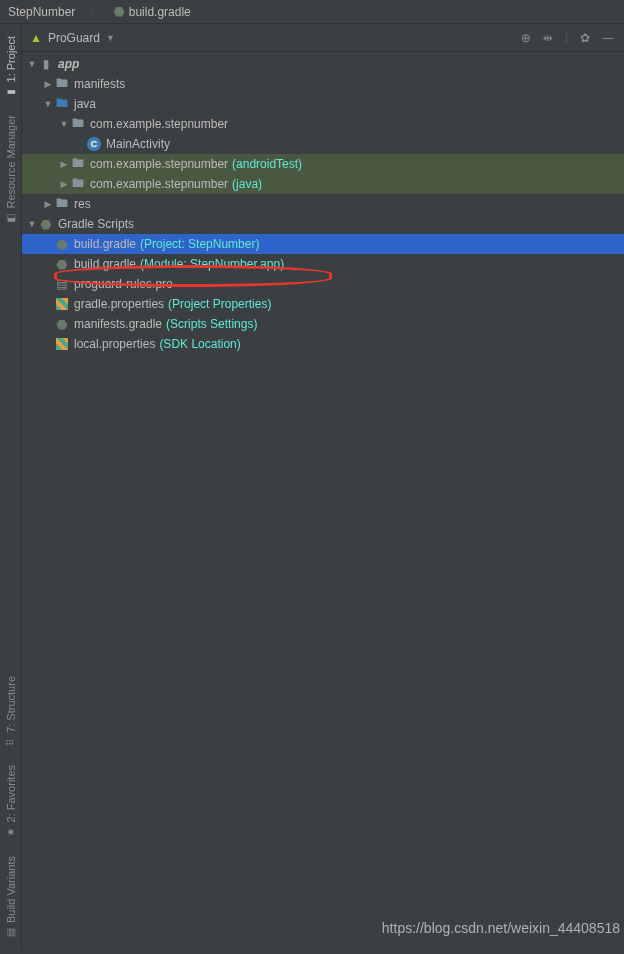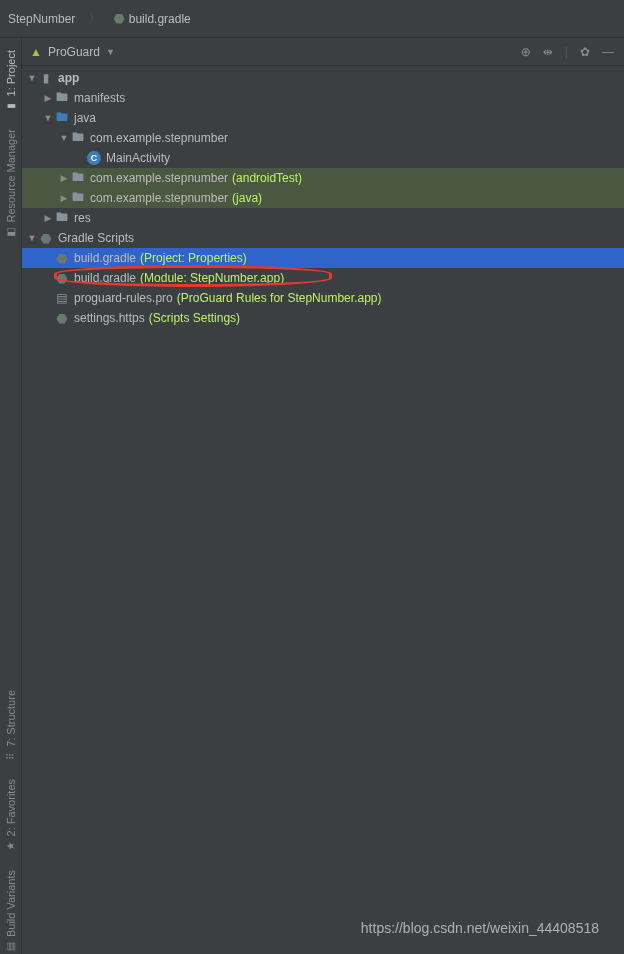--- a/index.html
+++ b/index.html
@@ -1,18 +1,18 @@
 <!DOCTYPE html>
 <html><head>
   <meta charset="utf-8">
   <style>
     * { margin: 0; padding: 0; box-sizing: border-box; font-family: 'Segoe UI', sans-serif; }
     body { width: 624px; height: 954px; background: #3c3f41; color: #bbbbbb; font-size: 12px; overflow: hidden; position: relative; }
     
-    .breadcrumb { height: 38px; background: #3c3f41; border-bottom: 1px solid #323232; display: flex; align-items: center; padding: 0 8px; gap: 13px; }
+    .breadcrumb { height: 24px; background: #3c3f41; border-bottom: 1px solid #323232; display: flex; align-items: center; padding: 0 8px; gap: 13px; }
     .breadcrumb-item { color: #bbbbbb; display: flex; align-items: center; gap: 4px; }
     .breadcrumb-sep { color: #5a5a5a; }
     
     .main-area { display: flex; height: calc(100% - 28px); }
     
     .left-tabs { width: 22px; background: #3c3f41; border-right: 1px solid #323232; display: flex; flex-direction: column; justify-content: space-between; padding: 4px 0; }
     .tab-group { display: flex; flex-direction: column; gap: 2px; }
     .vtab { writing-mode: vertical-lr; transform: rotate(180deg); padding: 8px 2px; color: #8a8a8a; cursor: pointer; font-size: 11px; display: flex; align-items: center; gap: 4px; }
     .vtab.active { color: #bbbbbb; }
     .tab-icon { writing-mode: horizontal-tb; transform: rotate(90deg); font-size: 10px; }
@@ -25,36 +25,36 @@
     .panel-action { cursor: pointer; padding: 2px; }
     
     .tree { flex: 1; overflow: auto; padding-top: 2px; }
     .tree-row { height: 20px; display: flex; align-items: center; cursor: pointer; white-space: nowrap; position: relative; }
     .tree-row.selected { background: #2f65ca; }
     .tree-row.highlighted { background: #4a5841; }
     .tree-indent { display: inline-block; }
     .tree-arrow { width: 12px; display: inline-flex; justify-content: center; color: #8a8a8a; font-size: 9px; }
     .tree-icon { width: 16px; display: inline-flex; justify-content: center; margin-right: 4px; }
     .tree-label { color: #bbbbbb; }
-    .tree-label.bold { font-weight: bold; }
-    .tree-hint { color: #bef264; margin-left: 4px; }
+    .tree-label.bold { font-weight: bold; font-style: italic; }
+    .tree-hint { color: #5eead4; margin-left: 4px; }
     
     .folder-icon { color: #87939a; }
     .folder-icon.app { color: #87939a; }
     .java-folder { color: #3c7cb7; }
     .pkg-icon { color: #87939a; }
     .class-icon { background: #3c7cb7; color: #fff; border-radius: 50%; width: 14px; height: 14px; display: inline-flex; align-items: center; justify-content: center; font-size: 9px; font-weight: bold; }
     .gradle-icon { color: #6a7a6a; font-size: 13px; }
     .prop-icon { width: 12px; height: 12px; background: linear-gradient(45deg, #4a8 25%, #e94 25%, #e94 50%, #4a8 50%, #4a8 75%, #e94 75%); }
     .text-icon { color: #87939a; }
     .android-icon { color: #a4c639; }
     
     .red-circle { position: absolute; border: 3px solid #e8372c; border-radius: 50% / 40%; pointer-events: none; z-index: 10; }
     
-    .watermark { position: absolute; bottom: 18px; right: 25px; color: #cfcfcf; font-size: 14px; opacity: 0.78; }
+    .watermark { position: absolute; bottom: 18px; right: 4px; color: #cfcfcf; font-size: 14px; opacity: 0.78; }
   </style>
 </head>
 <body>
 
 <div class="breadcrumb">
   <span class="breadcrumb-item">
     <span>StepNumber</span>
   </span>
   <span class="breadcrumb-sep">〉</span>
   <span class="breadcrumb-item">
@@ -162,39 +162,54 @@
       <div class="tree-row">
         <span class="tree-indent" style="width:4px"></span>
         <span class="tree-arrow">▼</span>
         <span class="tree-icon gradle-icon">⬣</span>
         <span class="tree-label">Gradle Scripts</span>
       </div>
       <div class="tree-row selected">
         <span class="tree-indent" style="width:32px"></span>
         <span class="tree-icon gradle-icon">⬣</span>
         <span class="tree-label">build.gradle</span>
-        <span class="tree-hint">(Project: Properties)</span>
+        <span class="tree-hint">(Project: StepNumber)</span>
       </div>
       <div class="tree-row">
         <span class="tree-indent" style="width:32px"></span>
         <span class="tree-icon gradle-icon">⬣</span>
         <span class="tree-label">build.gradle</span>
         <span class="tree-hint">(Module: StepNumber.app)</span>
       </div>
       <div class="tree-row">
         <span class="tree-indent" style="width:32px"></span>
         <span class="tree-icon text-icon">▤</span>
         <span class="tree-label">proguard-rules.pro</span>
-        <span class="tree-hint">(ProGuard Rules for StepNumber.app)</span>
-      </div>
-      <div class="tree-row">
-        <span class="tree-indent" style="width:32px"></span>
-        <span class="tree-icon gradle-icon">⬣</span>
-        <span class="tree-label">settings.https</span>
+      </div>
+      <div class="tree-row">
+        <span class="tree-indent" style="width:32px"></span>
+        <span class="tree-icon">
+            <span class="prop-icon"></span>
+          </span>
+        <span class="tree-label">gradle.properties</span>
+        <span class="tree-hint">(Project Properties)</span>
+      </div>
+      <div class="tree-row">
+        <span class="tree-indent" style="width:32px"></span>
+        <span class="tree-icon gradle-icon">⬣</span>
+        <span class="tree-label">manifests.gradle</span>
         <span class="tree-hint">(Scripts Settings)</span>
+      </div>
+      <div class="tree-row">
+        <span class="tree-indent" style="width:32px"></span>
+        <span class="tree-icon">
+            <span class="prop-icon"></span>
+          </span>
+        <span class="tree-label">local.properties</span>
+        <span class="tree-hint">(SDK Location)</span>
       </div>
     </div>
   </div>
 </div>
 
 <div class="red-circle" style="left:54px; top:265px; width:278px; height:22px;"></div>
 
 <div class="watermark">https://blog.csdn.net/weixin_44408518</div>
 
 </body></html>

